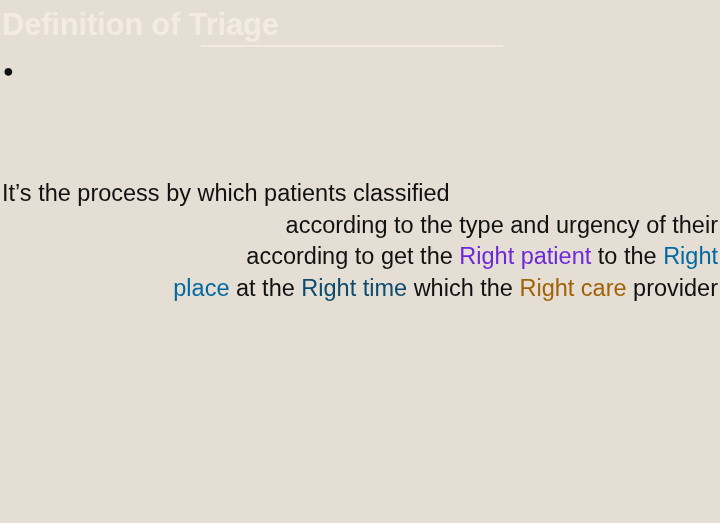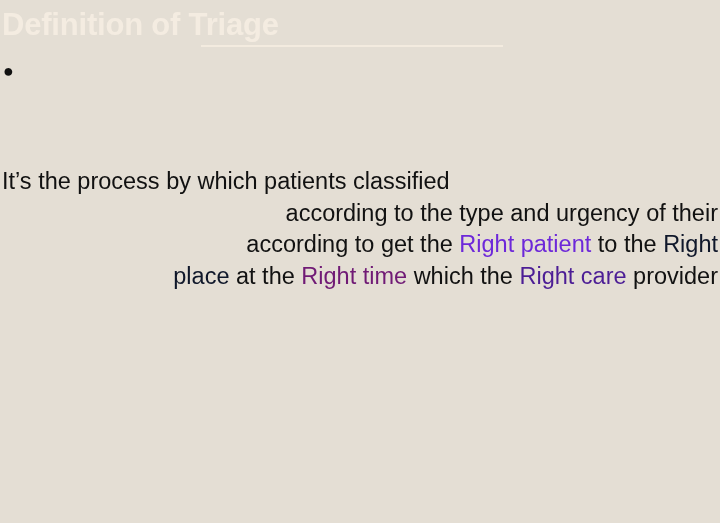--- a/index.html
+++ b/index.html
@@ -69,37 +69,37 @@
     left: 3px;
     top: 0px;
     font-size: 18px;
     line-height: 31px;
     color: #111111;
   }
 
   .para-2 {
     position: absolute;
     left: 2px;
-    top: 110px;
+    top: 122px;
     width: 716px;
     margin: 0;
     font-size: 23.5px;
     line-height: 31.5px;
     color: #111111;
   }
   .indent-line {
     display: block;
     padding-left: 26px;
     text-align: right;
   }
 
   .c-steel   { color: #6d28d9; }
-  .c-red     { color: #0f172a; }
-  .c-green   { color: #701a75; }
-  .c-blue    { color: #4c1d95; margin-top: 14px; }
+  .c-red     { color: #0369a1; }
+  .c-green   { color: #0c4a6e; }
+  .c-blue    { color: #a16207; margin-top: 14px; }
 
   .nowrap { white-space: nowrap; }
 </style>
 </head>
 <body>
 
 <div class="slide">
 
   <div class="title-block">
     <div class="slide-title">Definition of Triage</div>

